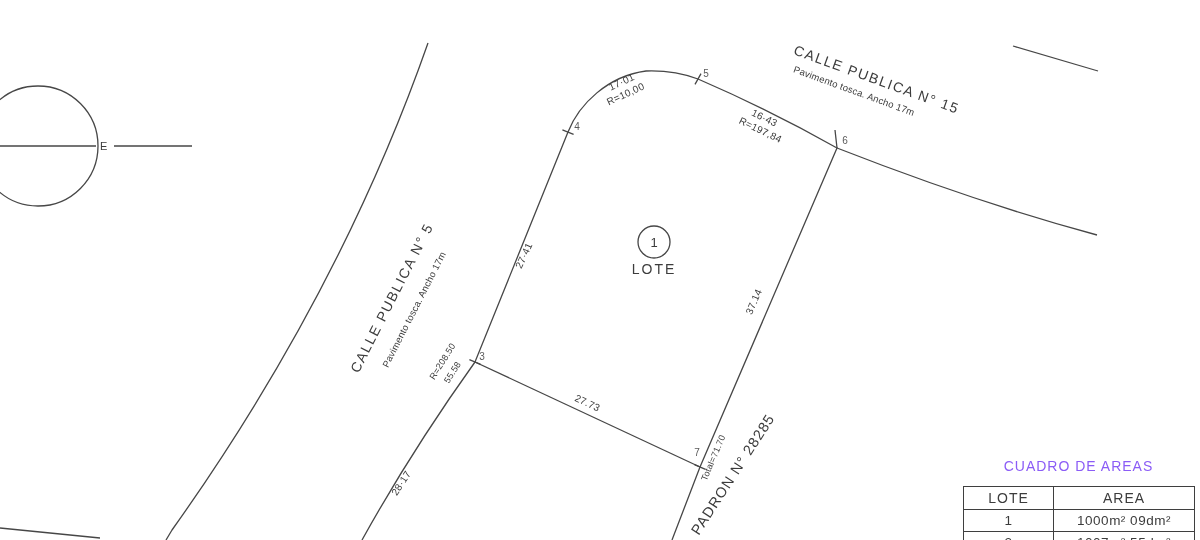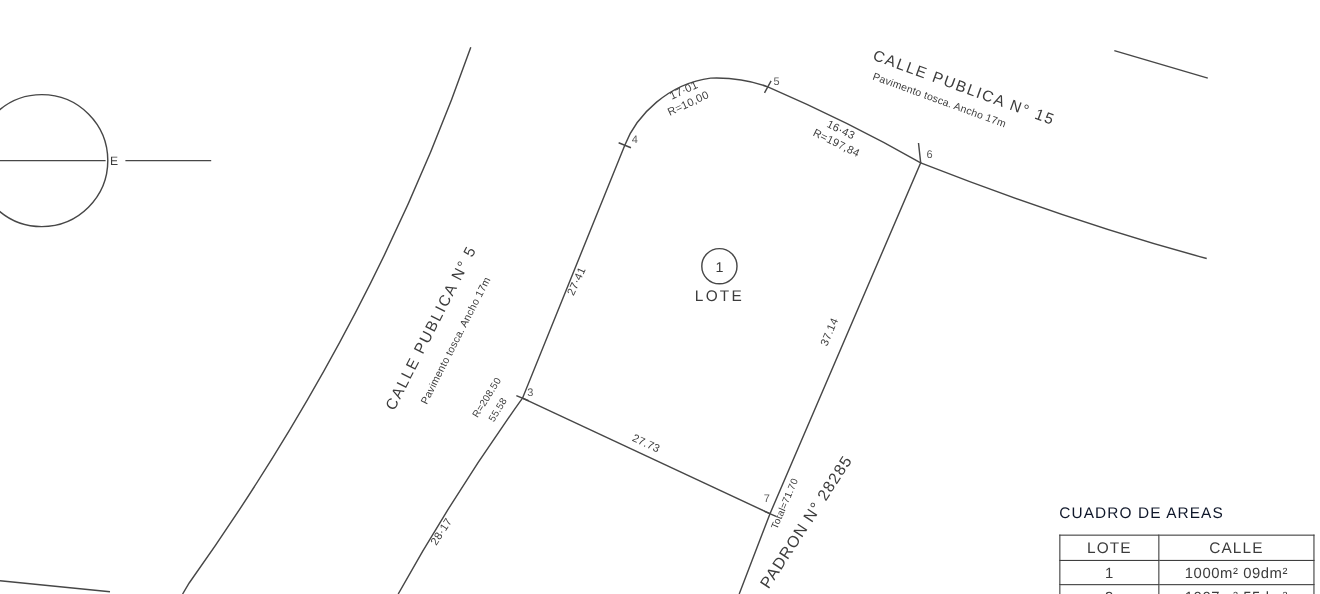--- a/index.html
+++ b/index.html
@@ -20,21 +20,21 @@
   .dim-small{font-size:9px;letter-spacing:0.2px;}
   .vertex{font-size:10px;fill:#5a5a5a;}
   .padron{font-size:14.5px;letter-spacing:1px;}
   .lot-num{font-size:13px;}
   .lot-word{font-size:14px;letter-spacing:2px;}
   .compass-e{font-size:11px;}
 
   
   #areas-title{
     position:absolute;left:963px;top:458px;width:231px;
-    font-size:14px;letter-spacing:1px;color:#0f172a;
+    text-align:center;font-size:14px;letter-spacing:1px;color:#8b5cf6;
   }
   #areas-table{
     position:absolute;left:963px;top:486px;width:231px;
     border-collapse:collapse;table-layout:fixed;
   }
   #areas-table td{
     border:1.6px solid #3f3f3f;
     text-align:center;color:#3c3c3c;
     height:21px;padding:0;overflow:hidden;white-space:nowrap;
   }
@@ -113,21 +113,21 @@
   <div id="areas-title">CUADRO DE AREAS</div>
 
   <table id="areas-table">
     <colgroup>
         <col class="c1">
         <col class="c2">
       </colgroup>
     <tbody>
         <tr>
       <td class="hdr">LOTE</td>
-      <td class="hdr">CALLE</td>
+      <td class="hdr">AREA</td>
     </tr>
     <tr>
       <td class="val">1</td>
       <td class="val">1000m² 09dm²</td>
     </tr>
     <tr>
       <td class="val">2</td>
       <td class="val">1007m² 55dm²</td>
     </tr>
   </tbody>

